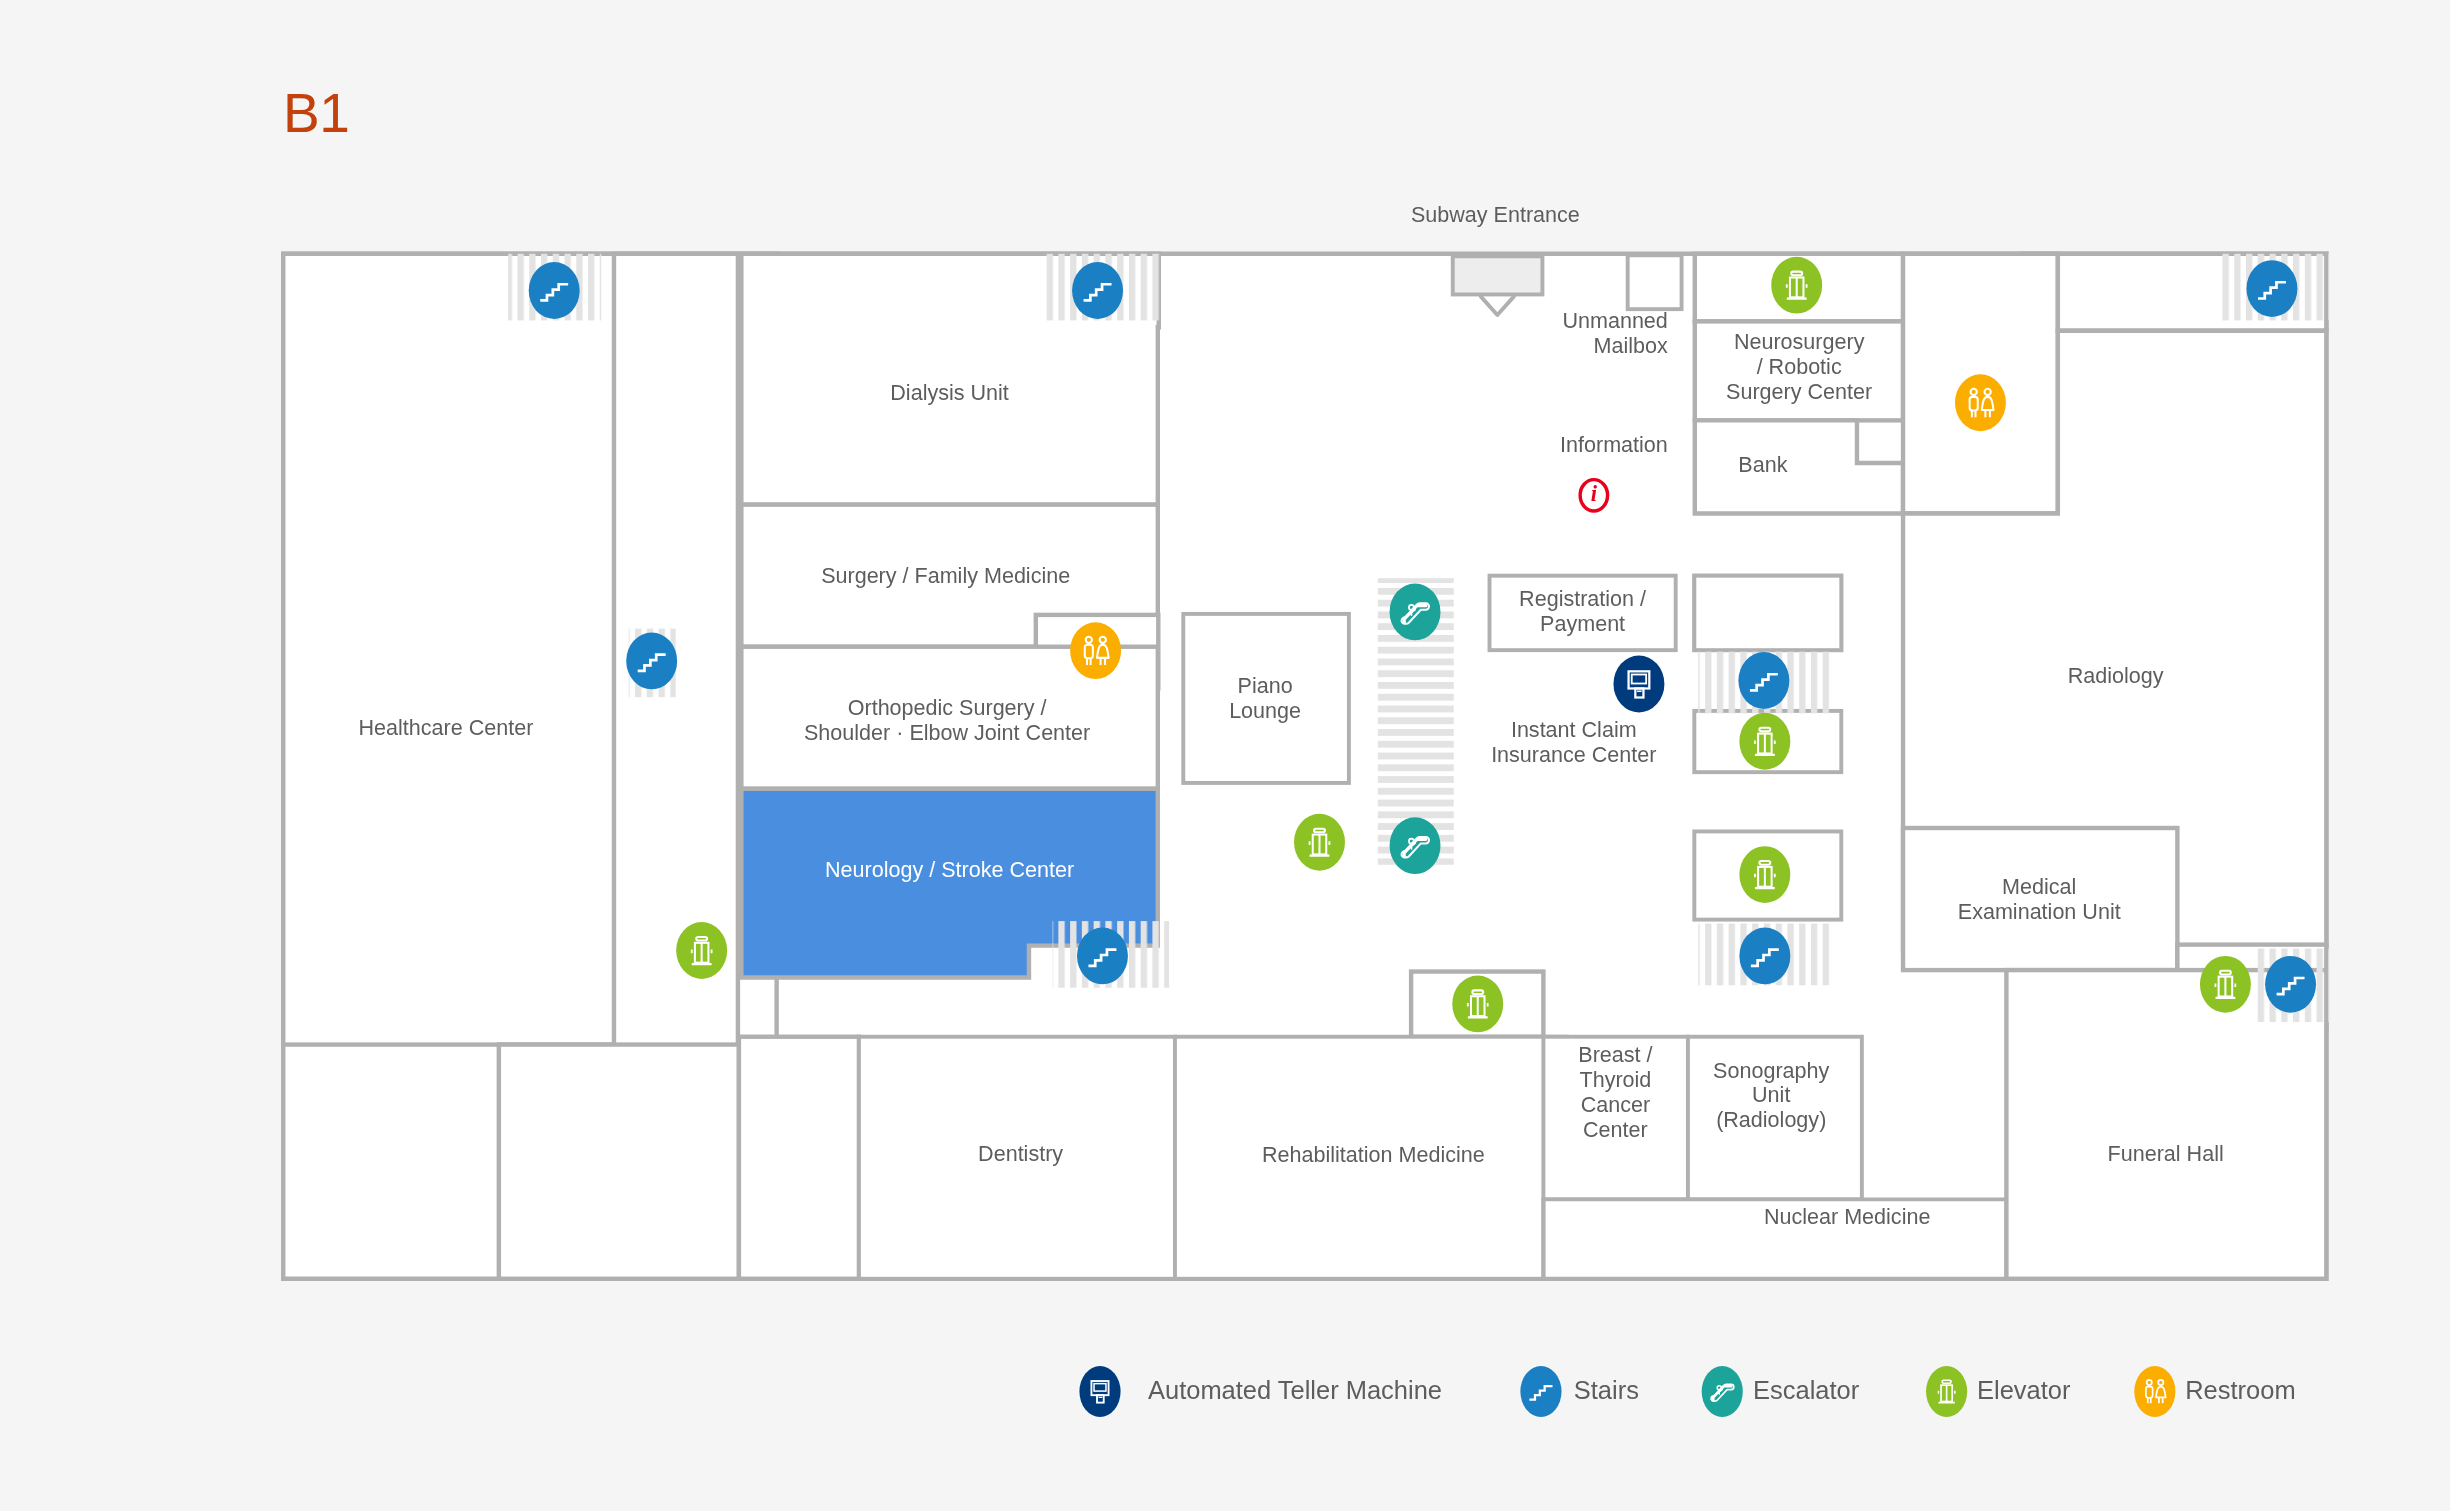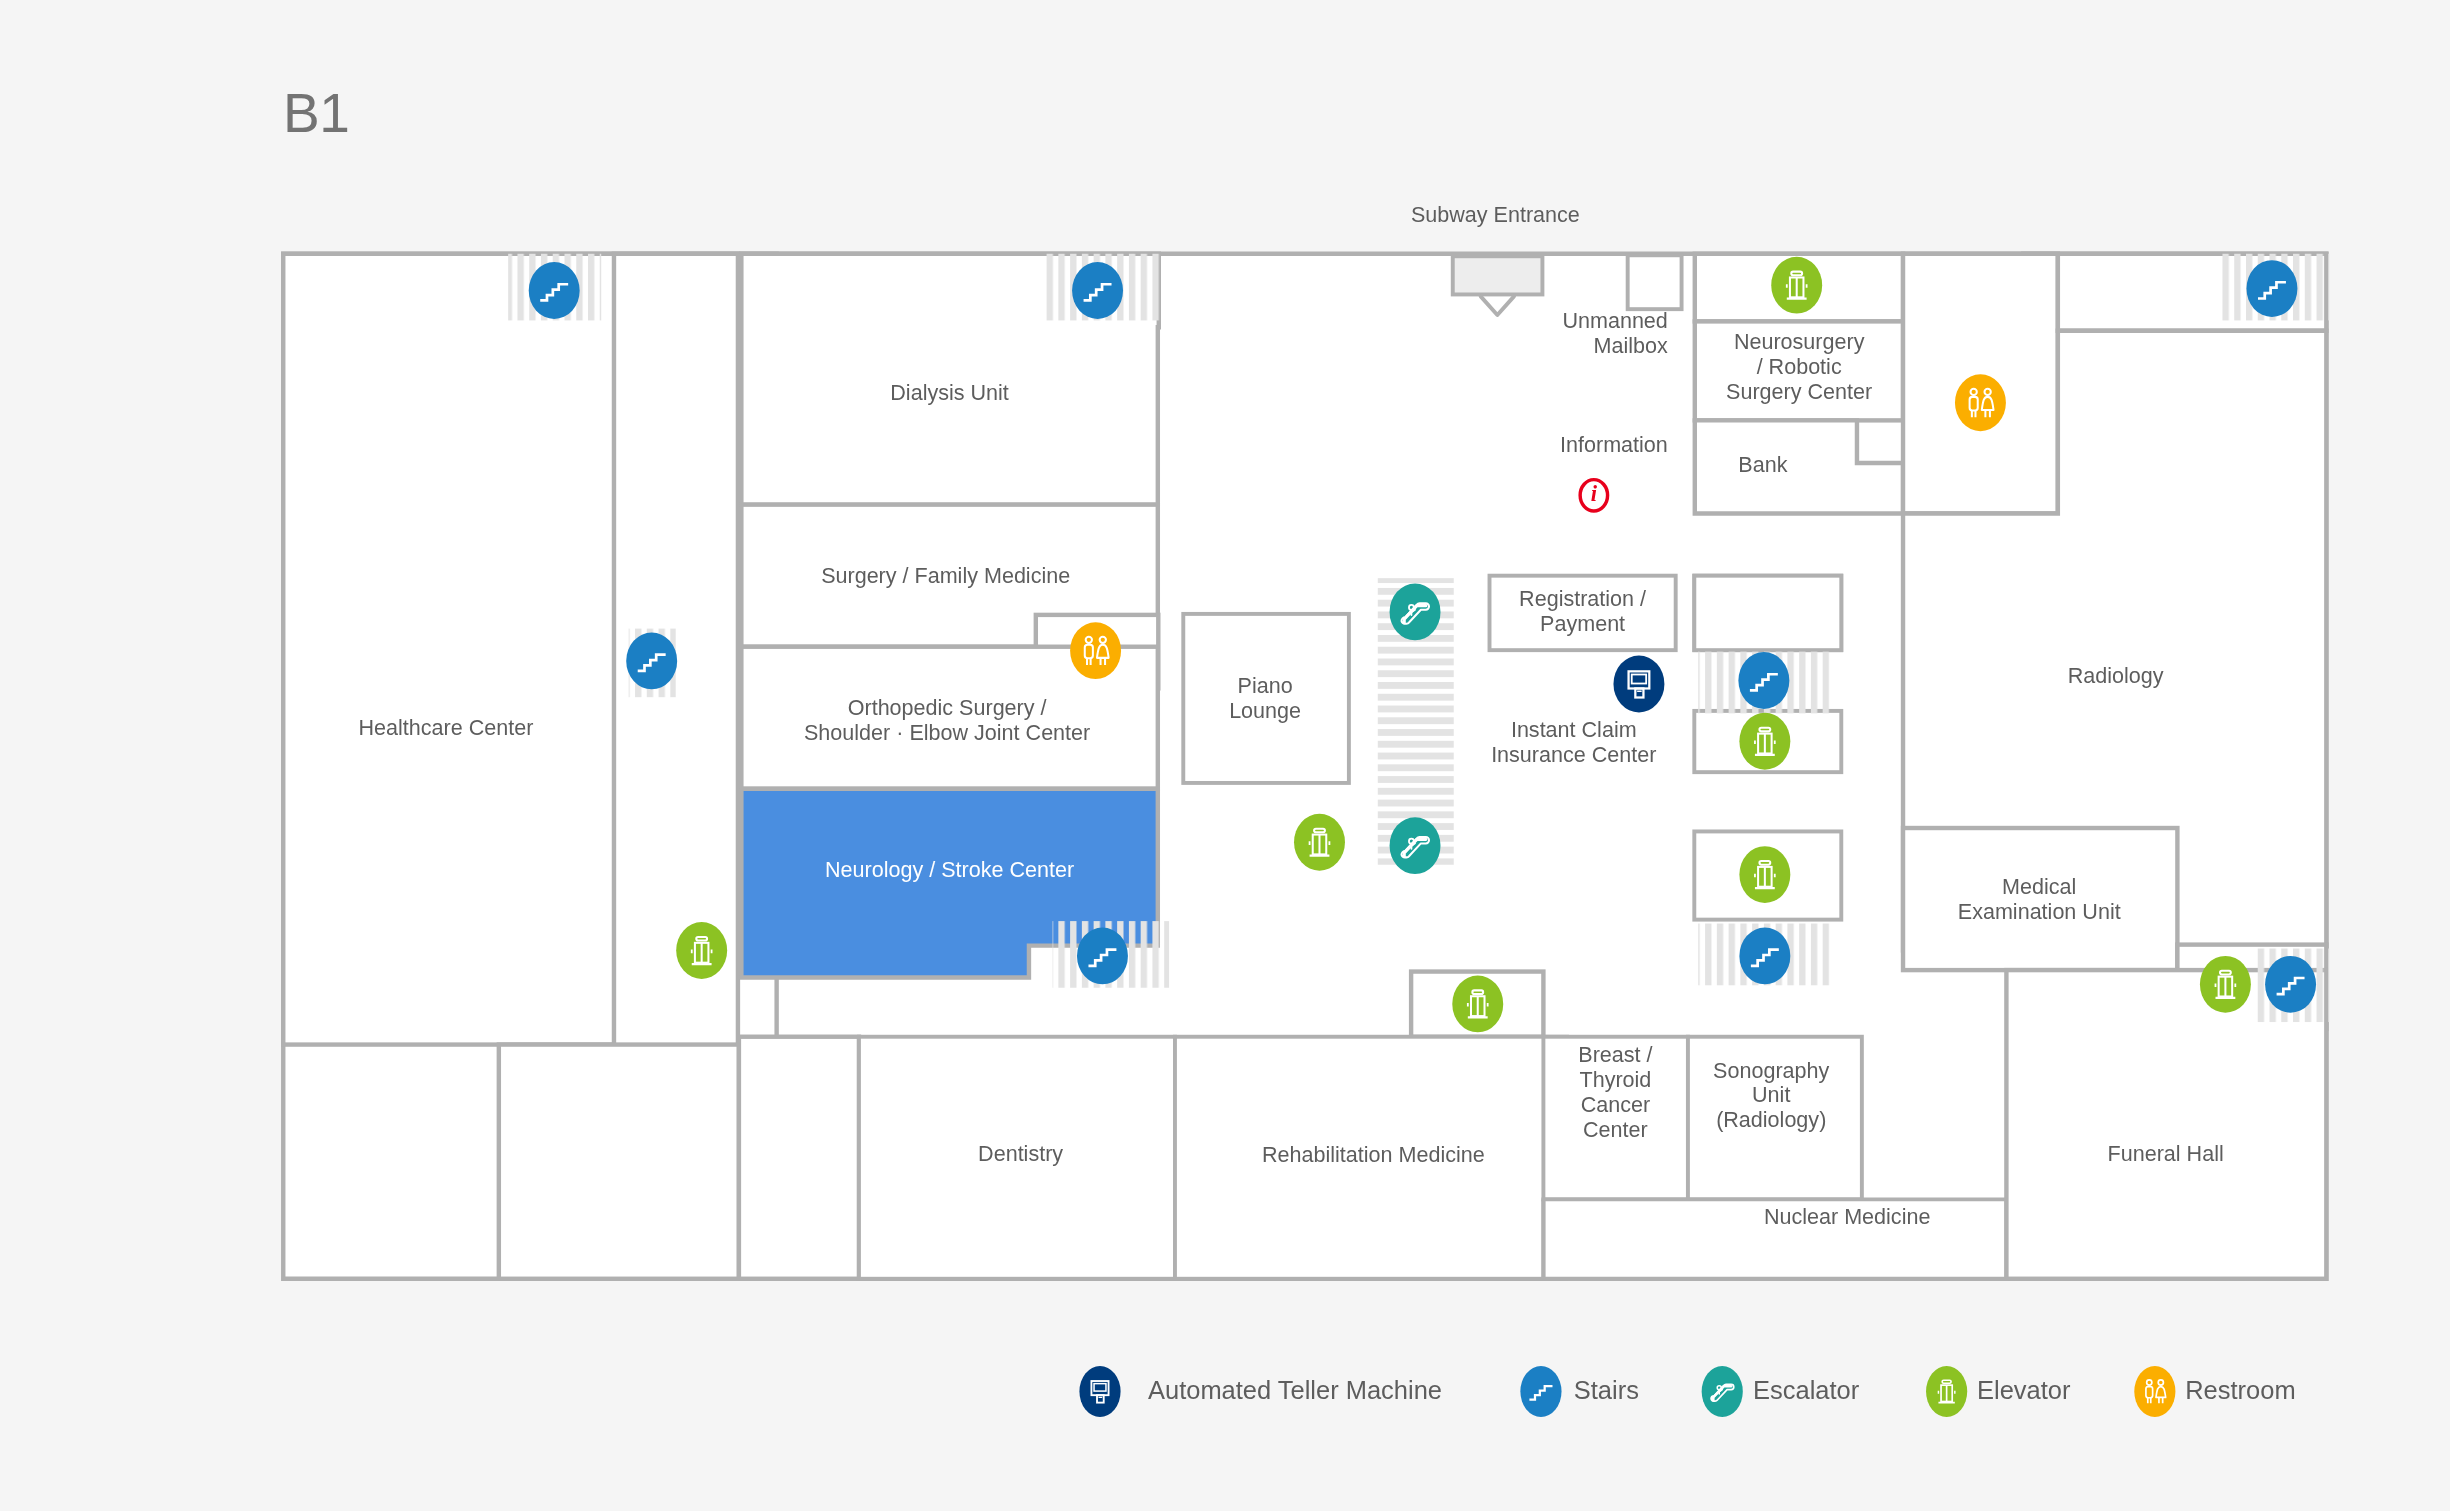--- a/index.html
+++ b/index.html
@@ -14,21 +14,21 @@
     font-family: "Liberation Sans", sans-serif;
     position: relative;
     overflow: hidden;
   }
   #floor-title {
     position: absolute;
     left: 283px;
     top: 86px;
     font-size: 55px;
     font-weight: 400;
-    color: #737373;
+    color: #c2410c;
     letter-spacing: -0.5px;
     line-height: 1;
   }
   #map-stage {
     position: absolute;
     left: 0;
     top: 0;
     width: 2614px;
     height: 1511px;
   }

